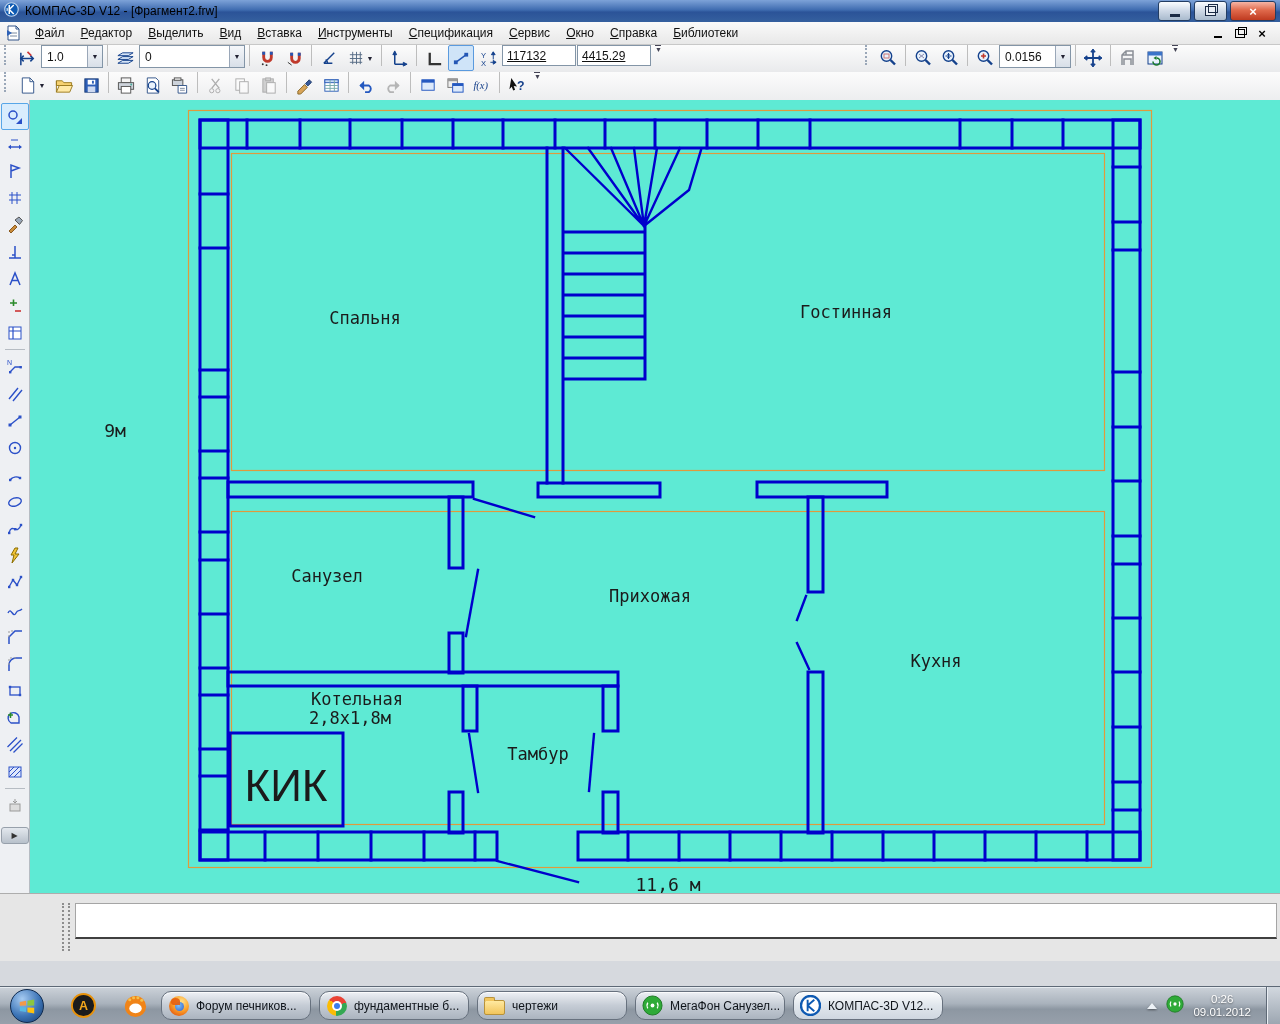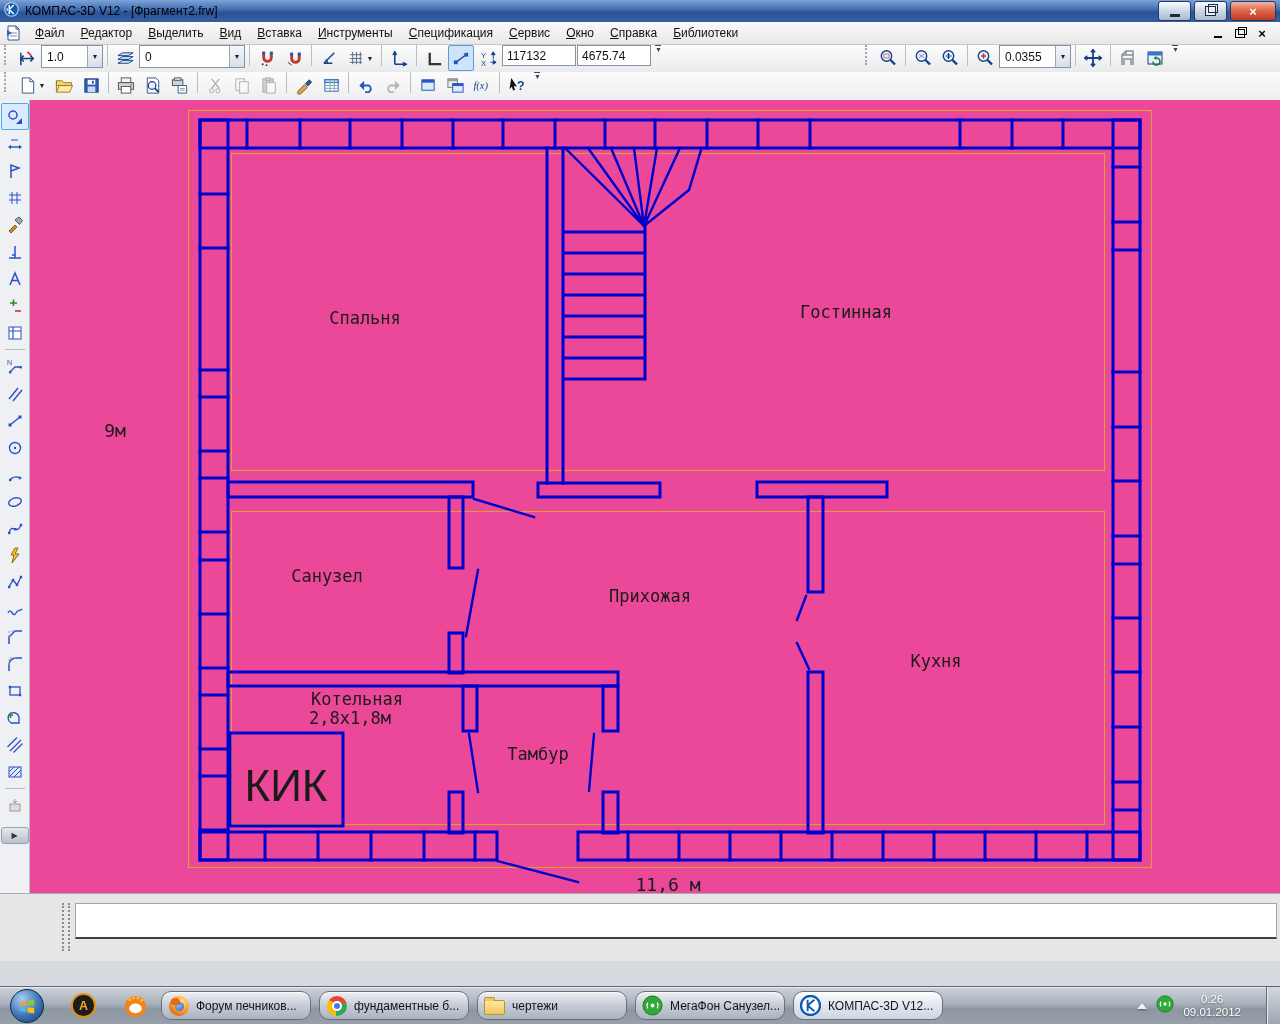--- a/index.html
+++ b/index.html
@@ -42,39 +42,39 @@
   .grip{width:3px;height:20px;border-left:2px dotted #9aa7b8;margin:0 4px 0 2px;}
   .sep{width:1px;height:21px;background:#bdbdbd;margin:0 3px;}
   .tbtn{width:24px;height:24px;display:flex;align-items:center;justify-content:center;
     border:1px solid transparent;border-radius:2px;flex:none;}
   .tbtn.active{background:#cfe4f8;border-color:#5a9ade;}
   .tbtn.disabled{opacity:.5;filter:grayscale(1);}
   .combo{display:flex;align-items:center;height:21px;background:#fff;border:1px solid #8395a7;flex:none;}
   .combo .val{padding:0 5px;flex:1;font-size:12px;}
   .combo .drop{width:14px;align-self:stretch;background:linear-gradient(#f5f7fa,#d8dfe8);
     border-left:1px solid #9aa7b8;display:flex;align-items:center;justify-content:center;font-size:7px;color:#223;}
-  .field{height:19px;background:#fff;border:1px solid #8395a7;padding:0 4px;display:flex;align-items:center;flex:none;}
+  .field{height:19px;background:#fff;border:1px solid #8395a7;padding:0 4px;display:flex;align-items:center;flex:none;text-decoration:underline;}
   .chev{display:flex;flex-direction:column;align-items:center;line-height:4px;font-size:7px;color:#445;margin:0 3px;flex:none;}
   .chev .bar{width:6px;height:1px;background:#445;margin-bottom:2px;}
   .spacer{flex:none;}
 
   
   #palette{position:absolute;left:0;top:100px;width:30px;height:793px;background:#eef0f3;
     border-right:1px solid #b6bcc3;display:flex;flex-direction:column;align-items:center;
     padding-top:3px;box-sizing:border-box;}
   .ptool{width:26px;height:25px;display:flex;align-items:center;justify-content:center;
     border:1px solid transparent;border-radius:2px;flex:none;}
   .ptool.selected{border-color:#58a6e8;background:#d9ecfd;}
   .psep{width:20px;height:1px;background:#b6bcc3;margin:3px 0;flex:none;}
   .proll{margin-top:8px;width:26px;height:15px;background:linear-gradient(#e3e8ee,#b8c1cb);
     border:1px solid #97a0ab;border-radius:3px;display:flex;align-items:center;justify-content:center;
     font-size:8px;color:#333;flex:none;}
 
   
-  #canvas{position:absolute;left:30px;top:100px;width:1250px;height:793px;background:#ec4899;}
+  #canvas{position:absolute;left:30px;top:100px;width:1250px;height:793px;background:#5eead4;}
 
   
   #proppanel{position:absolute;left:0;top:893px;width:1280px;height:67px;background:#e6e6e6;
     border-top:1px solid #adadad;}
   .prop-handle{position:absolute;left:62px;top:9px;width:4px;height:48px;
     border-left:2px dotted #8d8d8d;border-right:2px dotted #8d8d8d;}
   .prop-box{position:absolute;left:75px;right:3px;top:9px;height:33px;background:#fff;
     border:1px solid #a5a5a5;border-bottom:2px solid #3f3f3f;}
   #statusbar{position:absolute;left:0;top:960px;width:1280px;height:26px;
     background:linear-gradient(#fdfdfd,#ededed);border-top:1px solid #9a9a9a;
@@ -106,21 +106,21 @@
   .ff-ico{position:relative;width:20px;height:20px;border-radius:50%;
     background:radial-gradient(circle at 62% 30%,#ffd97e 8%,#fca32c 45%,#e65f10 80%,#c44a08);}
   .ff-ico::before{content:"";position:absolute;left:6px;top:6px;width:9px;height:9px;border-radius:50%;
     background:radial-gradient(circle at 40% 40%,#7fc3f7,#2d5ccc);}
   .ff-ico::after{content:"";position:absolute;left:2px;top:2px;width:9px;height:7px;
     border-radius:50% 50% 0 40%;background:rgba(230,95,16,.9);}
   .tray{margin-left:auto;display:flex;align-items:center;gap:9px;}
   .tray-arrow{width:0;height:0;border-left:5px solid transparent;border-right:5px solid transparent;
     border-bottom:6px solid #edf2f7;filter:drop-shadow(0 1px 1px rgba(0,0,0,.45));}
   .tray-clock{color:#fff;text-align:center;font-size:11.5px;line-height:13px;
-    text-shadow:0 1px 2px rgba(0,0,0,.5);margin-right:16px;}
+    text-shadow:0 1px 2px rgba(0,0,0,.5);margin-right:6px;}
   .show-desktop{width:13px;height:38px;background:linear-gradient(#d2d8df,#9ba5b0);
     border-left:1px solid #5e6976;box-shadow:inset 1px 0 0 #e9eef3;flex:none;}
 </style>
 </head>
 <body>
 
 <div id="app">
 
   <div class="titlebar">
     <span>
@@ -250,21 +250,21 @@
       <svg width="19" height="19" viewBox="0 0 20 20">
           <text x="2" y="9" font-size="8" fill="#14418c" font-family="Liberation Sans,sans-serif">Y</text>
           <text x="2" y="18" font-size="8" fill="#14418c" font-family="Liberation Sans,sans-serif">X</text>
           <path d="M12 14h6M15 3v8M15 3l-2 3h4zM18 14l-3-2v4z" stroke="#14418c" fill="#14418c"></path>
         </svg>
     </span>
     <span class="field" style="width:64px">
         <span>117132</span>
       </span>
     <span class="field" style="width:64px">
-        <span>4675.74</span>
+        <span>4415.29</span>
       </span>
     <span class="chev"><span class="bar"></span>▼</span>
 
     <span class="spacer" style="width:196px"></span>
 
     <span class="grip"></span>
     <span class="tbtn">
       <svg width="20" height="20" viewBox="0 0 20 20" fill="none">
           <circle cx="8.5" cy="8" r="5.2" fill="#e9f2fc" stroke="#14418c" stroke-width="1.4"></circle>
           <rect x="6" y="6" width="5" height="4" stroke="#c77"></rect>
@@ -289,21 +289,21 @@
     </span>
     <span class="sep"></span>
     <span class="tbtn">
       <svg width="20" height="20" viewBox="0 0 20 20" fill="none">
           <circle cx="8.5" cy="8" r="5.2" fill="#e9f2fc" stroke="#14418c" stroke-width="1.4"></circle>
           <path d="M8.5 5.5v5M6 8h5" stroke="#c0392b" stroke-width="1.6"></path>
           <path d="M12.5 12l4.5 4.5" stroke="#14418c" stroke-width="2.4"></path>
         </svg>
     </span>
     <span class="combo" style="width:70px">
-      <span class="val">0.0355</span>
+      <span class="val">0.0156</span>
       <span class="drop">▼</span>
     </span>
     <span class="sep"></span>
     <span class="tbtn">
       <svg width="20" height="20" viewBox="0 0 20 20" fill="#14418c" stroke="#14418c">
           <path d="M10 3v14M3 10h14" fill="none" stroke-width="1.8"></path>
           <path d="M10 1L7.8 4h4.4zM10 19l-2.2-3h4.4zM1 10l3-2.2v4.4zM19 10l-3-2.2v4.4z"></path>
         </svg>
     </span>
     <span class="sep"></span>

